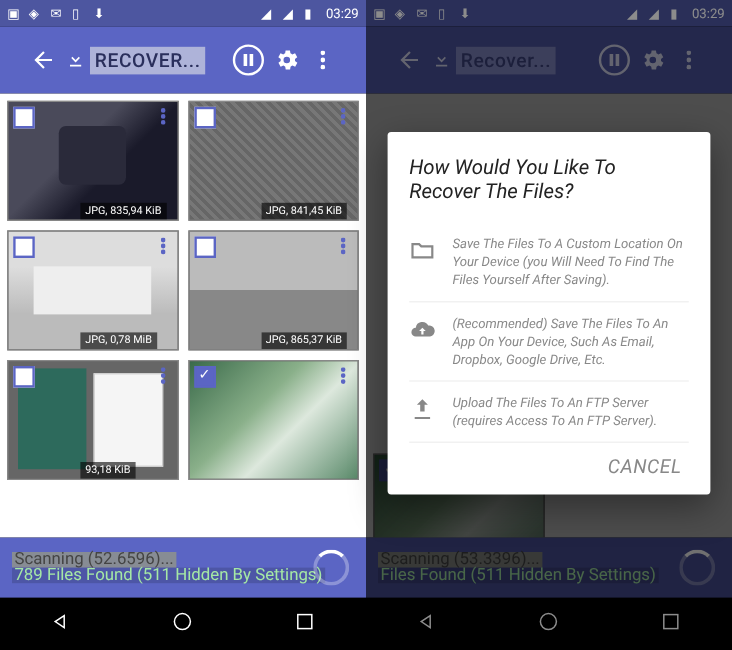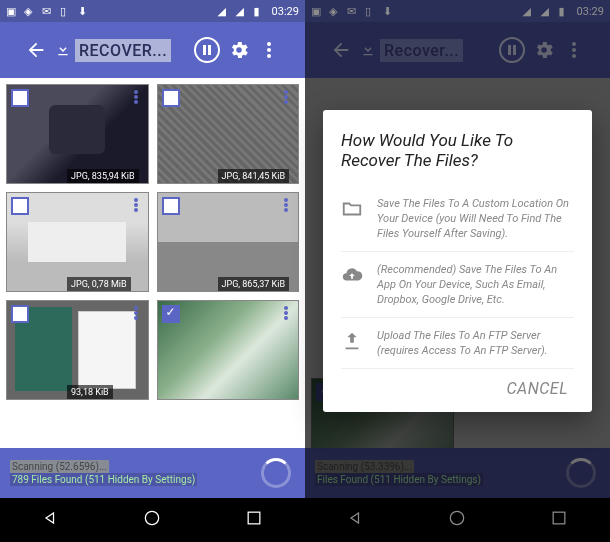--- a/index.html
+++ b/index.html
@@ -20,21 +20,21 @@
 .thumb { position: relative; height: 100px; border: 1px solid #888; background: #666; overflow: hidden; }
 .thumb .mock { position: absolute; inset: 0; }
 .thumb .chk { position: absolute; top: 4px; left: 4px; width: 18px; height: 18px; border: 2px solid #5b65c4; background: #fff; }
 .thumb .chk.checked { background: #5b65c4; }
 .thumb .chk.checked::after { content: '✓'; color: #fff; font-size: 12px; position: absolute; top: -2px; left: 2px; }
 .thumb .more { position: absolute; top: 4px; right: 4px; width: 16px; height: 16px; display: flex; align-items: center; justify-content: center; }
 .thumb .more svg { fill: #5b65c4; width: 4px; height: 14px; }
 .thumb .label { position: absolute; bottom: 0; left: 16px; background: rgba(0,0,0,0.6); color: #fff; font-size: 9px; padding: 2px 4px; margin-left: 44px; }
 .footer { height: 50px; background: #5b65c4; display: flex; align-items: center; padding: 0 10px; position: relative; }
 .footer.dim { background: #4a5199; }
-.scan-text { font-size: 10px; line-height: 13px; }
+.scan-text { font-size: 14px; line-height: 13px; }
 .scan-line1 { background: rgba(180,180,100,0.5); color: #444; padding: 0 2px; display: inline-block; }
 .scan-line2 { color: #a5e8a5; background: rgba(0,0,0,0.15); padding: 0 2px; display: inline-block; }
 .spinner { position: absolute; right: 14px; top: 10px; width: 30px; height: 30px; border: 3px solid rgba(255,255,255,0.3); border-top-color: #fff; border-radius: 50%; }
 .navbar { height: 44px; background: #000; display: flex; align-items: center; justify-content: space-around; }
 .navbar svg { width: 20px; height: 20px; fill: none; stroke: #fff; stroke-width: 1.5; }
 
 .scrim { position: absolute; inset: 0; background: rgba(0,0,0,0.45); }
 .dialog { position: absolute; top: 110px; left: 18px; right: 18px; background: #fff; border-radius: 3px; padding: 20px 18px 10px; box-shadow: 0 10px 30px rgba(0,0,0,0.4); font-style: italic; }
 .dialog-title { font-size: 17px; color: #222; margin-bottom: 16px; }
 .opt { display: flex; gap: 14px; padding: 10px 0; border-bottom: 1px solid #eee; align-items: flex-start; }

